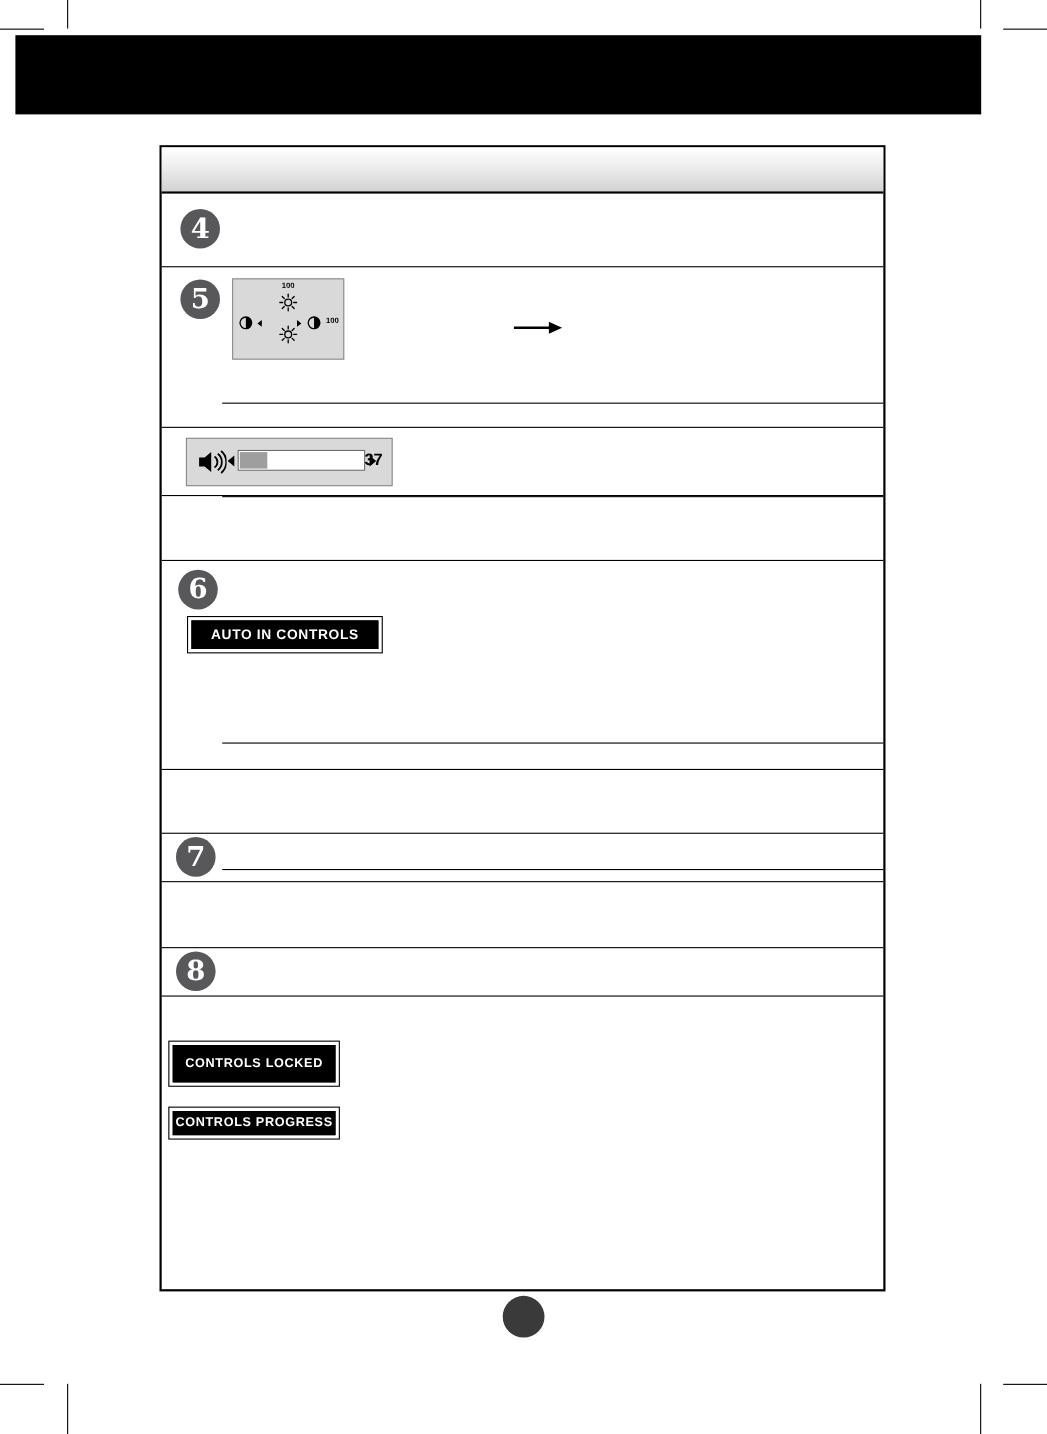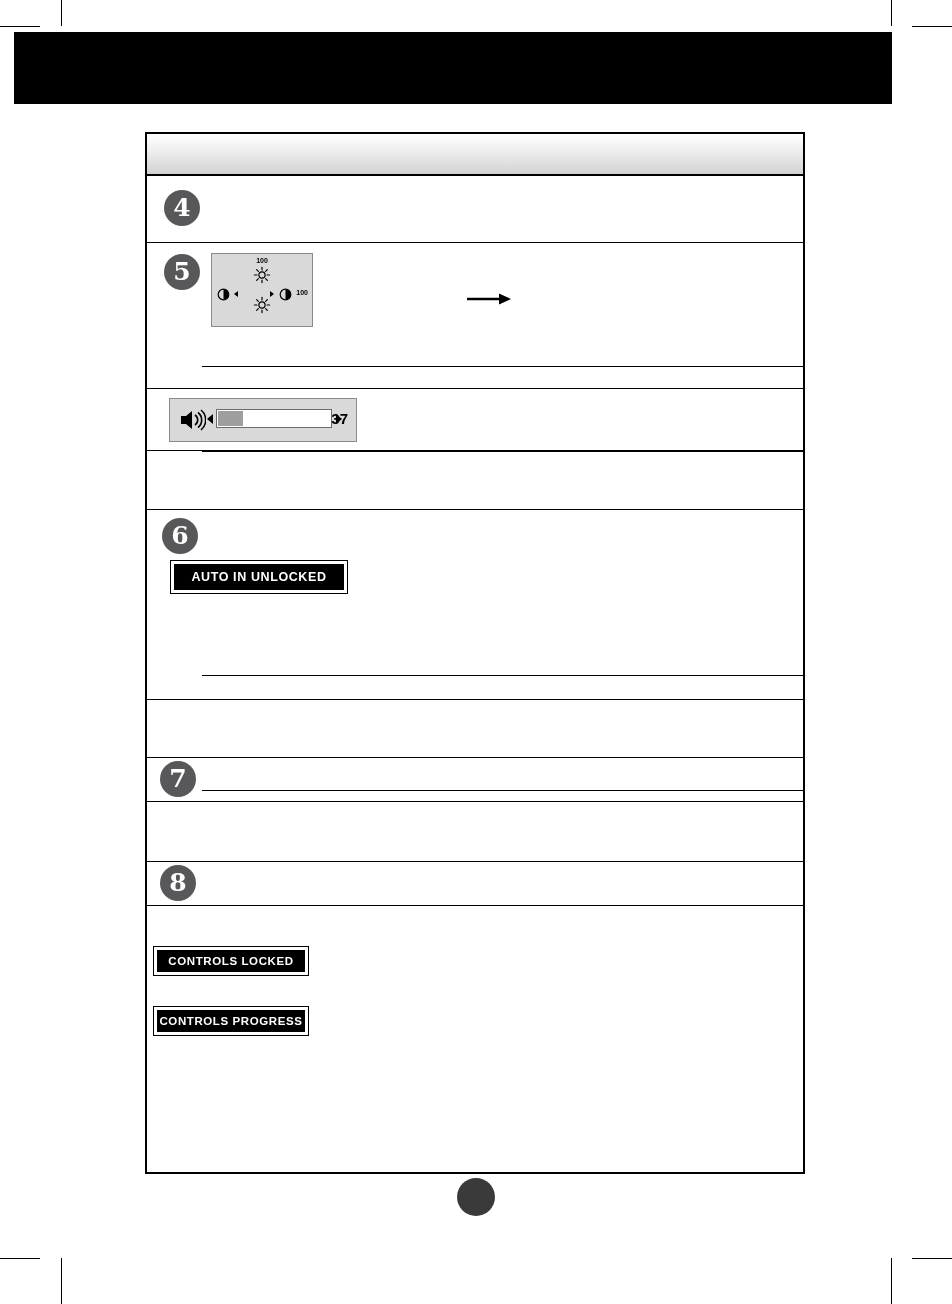--- a/index.html
+++ b/index.html
@@ -343,41 +343,41 @@
   </div>
 
   <div class="row row-sep" style="height:59px;">
     <div class="inner-rule" style="left:55px; right:0; top:0px;"></div>
   </div>
 
   <div class="row row-sep" style="height:190px;">
     <div class="num-circle" style="left:15px; top:8px;">6</div>
 
     <div class="plate-outline" style="left:23px; top:50px; width:178px; height:34px;">
-      <div class="msg-plate" style="left:3px; top:3px; right:3px; bottom:3px; width:auto; height:auto;">AUTO IN UNLOCKED</div>
+      <div class="msg-plate" style="left:3px; top:3px; right:3px; bottom:3px; width:auto; height:auto;">AUTO IN CONTROLS</div>
     </div>
 
     <div class="inner-rule" style="left:55px; right:0; top:165px;"></div>
   </div>
 
   <div class="row row-sep" style="height:58px;"></div>
 
   <div class="row row-sep" style="height:44px;">
     <div class="num-circle" style="left:13px; top:3px;">7</div>
     <div class="inner-rule" style="left:55px; right:0; top:32px;"></div>
   </div>
 
   <div class="row row-sep" style="height:60px;"></div>
 
   <div class="row row-sep" style="height:44px;">
     <div class="num-circle" style="left:13px; top:3px;">8</div>
   </div>
 
   <div class="row" style="height:auto;">
-    <div class="plate-outline" style="left:6px; top:40px; width:156px; height:30px;">
+    <div class="plate-outline" style="left:6px; top:40px; width:156px; height:42px;">
       <div class="msg-plate" style="left:3px; top:3px; right:3px; bottom:3px; width:auto; height:auto; font-size:11.5px;">CONTROLS LOCKED</div>
     </div>
     <div class="plate-outline" style="left:6px; top:100px; width:156px; height:30px;">
       <div class="msg-plate" style="left:3px; top:3px; right:3px; bottom:3px; width:auto; height:auto; font-size:11.5px;">CONTROLS PROGRESS</div>
     </div>
   </div>
 
 </div>
 
 <div class="page-dot"></div>

